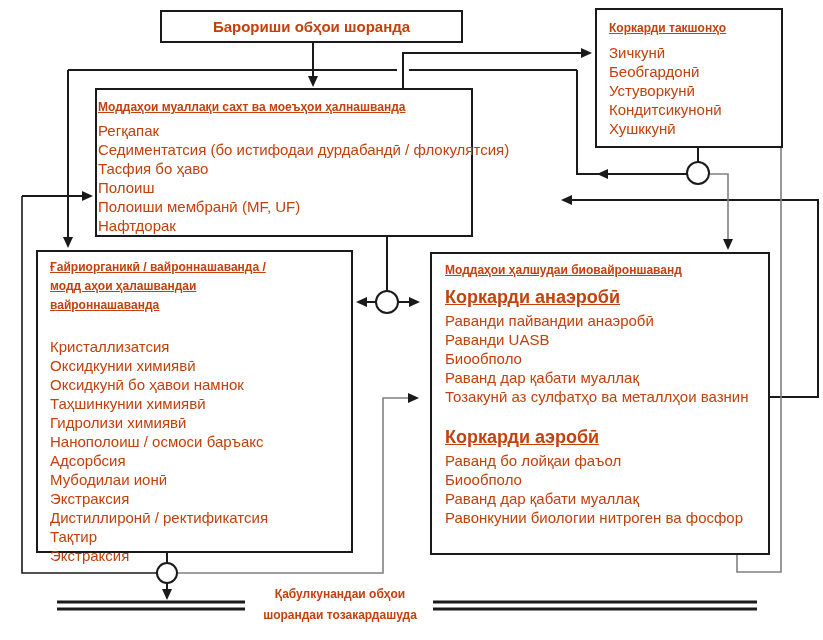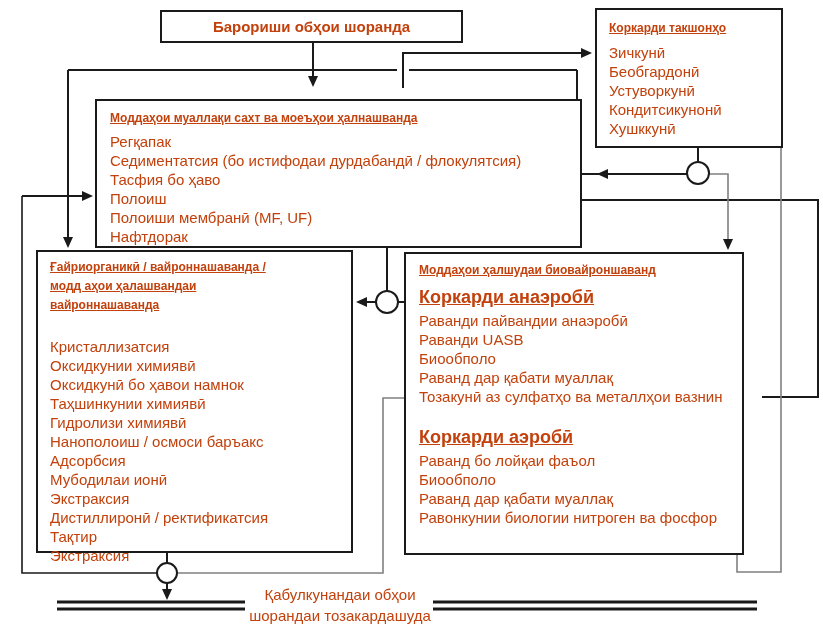--- a/index.html
+++ b/index.html
@@ -14,32 +14,32 @@
   }
   .box-title{font-weight:bold;text-decoration:underline;font-size:12px;line-height:19px;}
   .box-item{white-space:nowrap;}
   .top-box{
     left:160px;top:10px;width:303px;height:33px;
     display:flex;align-items:center;justify-content:center;
     font-weight:bold;font-size:15px;
   }
   .sludge-box{left:595px;top:8px;width:188px;height:140px;padding:9px 12px;}
   .sludge-box .box-title{margin-bottom:5px;}
-  .middle-box{left:95px;top:88px;width:487px;height:149px;padding:7px 13px;margin-top:11px;}
+  .middle-box{left:95px;top:88px;width:378px;height:149px;padding:7px 1px;}
   .middle-box .box-title{margin-bottom:4px;line-height:20px;}
   .left-box{left:36px;top:250px;width:317px;height:303px;padding:6px 12px;}
   .left-box .title-block{margin-bottom:22px;}
-  .right-box{left:404px;top:252px;width:340px;height:303px;padding:7px 13px;}
+  .right-box{left:430px;top:252px;width:340px;height:303px;padding:7px 13px;}
   .right-box .box-title{margin-bottom:8px;}
   .section-title{font-weight:bold;text-decoration:underline;font-size:18px;line-height:19px;margin-bottom:4px;}
   .section{margin-bottom:0;}
   .section + .section{margin-top:22px;}
   .receiver-text{
     position:absolute;left:240px;top:584px;width:200px;text-align:center;
-    font-weight:normal;font-size:15px;line-height:21px;
+    font-weight:bold;font-size:12px;line-height:21px;
   }
 </style>
 </head>
 <body>
 
 <div class="canvas">
 
   <svg class="wires" width="823" height="640" viewBox="0 0 823 640">
     <g stroke="#1a1a1a" stroke-width="2" fill="none">
 

